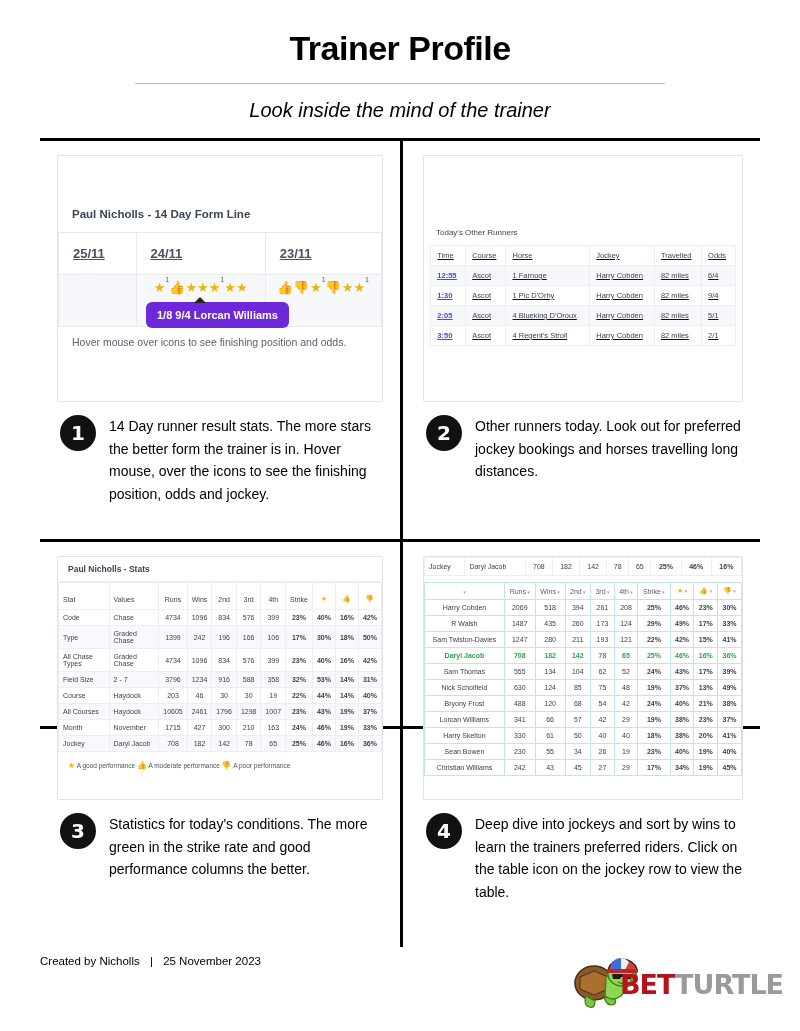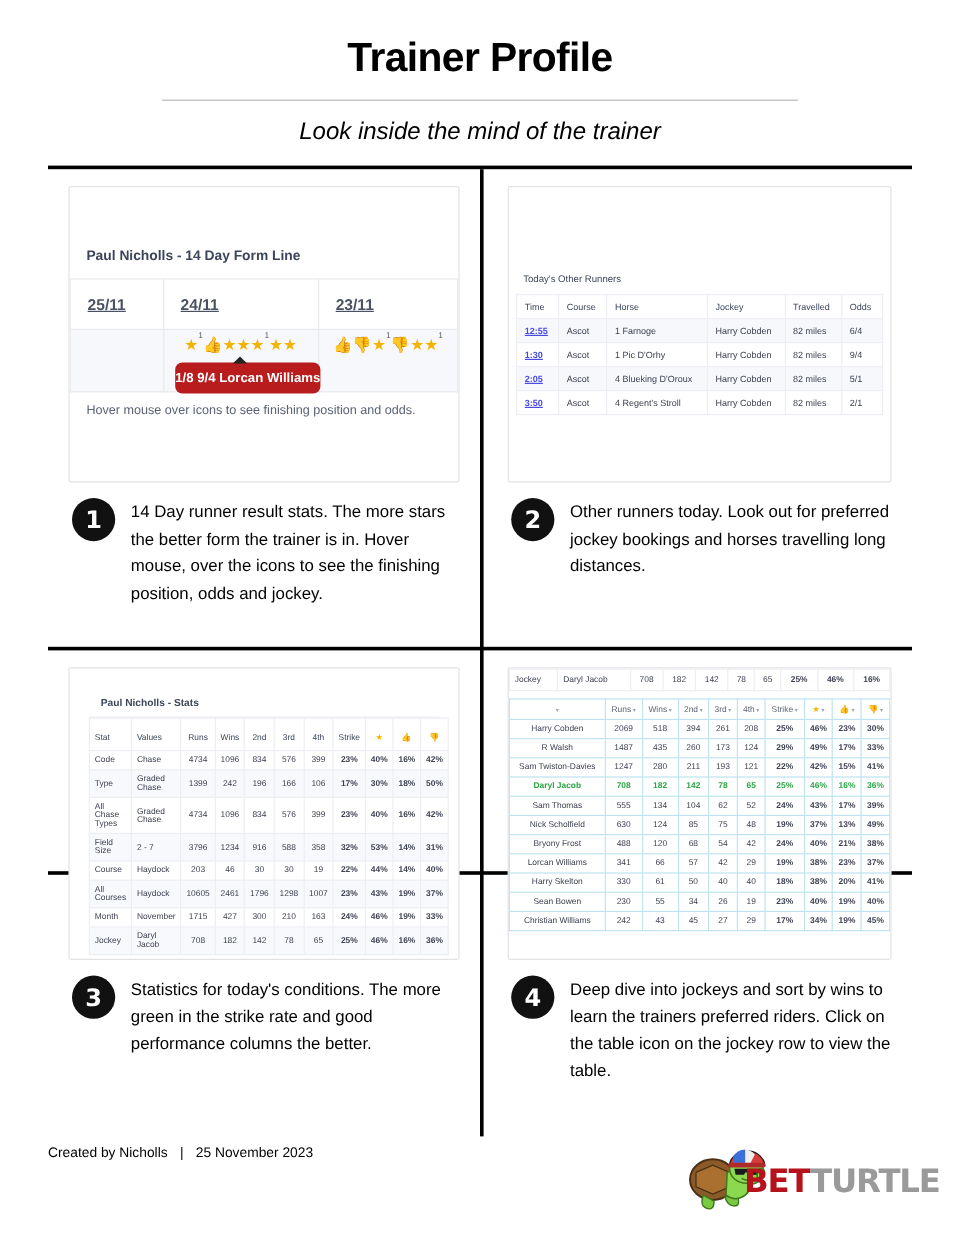--- a/index.html
+++ b/index.html
@@ -77,46 +77,46 @@
   .ic { display: inline-block; font-size: 13px; position: relative; margin: 0 0px; }
   .ic .sup {
     font-size: 7px; color: #5a5a5a; position: relative; top: -5px; left: 0px;
     font-family: "Liberation Sans", sans-serif;
   }
   .star { color: #f5b301; }
   .up   { color: #22b24c; }
   .down { color: #ea3a3a; }
   .tooltip {
     position: absolute; left: 88px; top: 146px;
-    background: #b91c1c; color: #fff; border-radius: 6px;
-    font-size: 11px; font-weight: bold; padding: 7px 0; white-space: nowrap;
+    background: #6d28d9; color: #fff; border-radius: 6px;
+    font-size: 11px; font-weight: bold; padding: 7px 11px; white-space: nowrap;
     z-index: 5;
   }
   .tooltip:after {
     content: ""; position: absolute; left: 48px; top: -5px;
     border-left: 6px solid transparent; border-right: 6px solid transparent;
     border-bottom: 6px solid #242424;
   }
   .p1-hint {
     font-size: 10.5px; color: #5a6273; padding: 9px 14px 0 14px;
   }
 
   
   .p2 { height: 247px; padding: 0; }
   .p2-title { font-size: 8px; color: #3b4559; padding: 72px 12px 8px 12px; }
-  .runtab { width: 96%; margin: 0 auto; border-collapse: collapse; font-size: 7.5px; }
+  .runtab { width: 96%; margin: 0 auto; border-collapse: collapse; font-size: 7.5px; text-decoration: underline; }
   .runtab th, .runtab td { border: 1px solid #eceef3; padding: 5px 6px; text-align: left; }
   .runtab th { color: #3b4559; font-weight: normal; background: #fff; }
   .runtab td { color: #3d4150; }
   .runtab tbody tr:nth-child(odd) { background: #f7f8fc; }
   .runtab tbody tr:nth-child(even) { background: #fff; }
   .tlink { color: #4a4ae0; font-weight: bold; text-decoration: underline; }
 
   
-  .p3 { height: 244px; padding: 16px; }
+  .p3 { height: 244px; padding: 0; }
   .p3-title {
     font-size: 8.5px; font-weight: bold; color: #3b4559;
     padding: 7px 10px 7px 10px; border-bottom: 1px solid #eceef3;
   }
   .stab { width: 100%; border-collapse: collapse; font-size: 7px; }
   .stab th, .stab td { border: 1px solid #eceef3; padding: 4px 4px; }
   .stab th { color: #3b4559; font-weight: normal; text-align: left; background: #fff; padding-top: 12px; padding-bottom: 6px;}
   .stab td { color: #3d4150; text-align: left; }
   .stab td.num, .stab th.num { text-align: center; }
   .stab tbody tr:nth-child(even) { background: #f8f9fc; }

